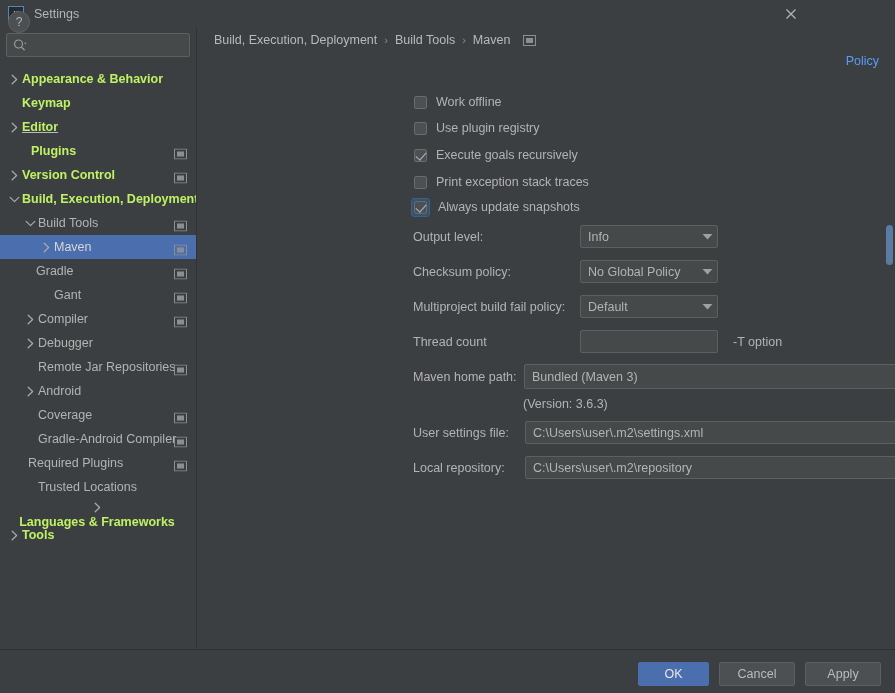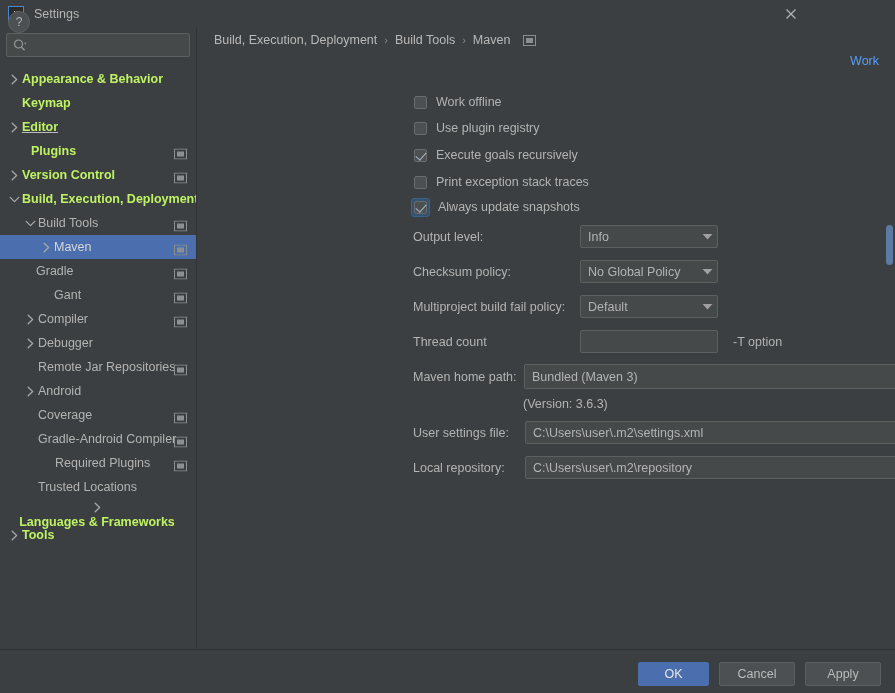--- a/index.html
+++ b/index.html
@@ -500,21 +500,21 @@
             </svg></span>
         </div>
         <div class="tree-row" style="padding-left: 22px;">
           <span class="twisty empty"></span>
           <span class="tree-label">Gradle-Android Compiler</span>
           <span class="proj-icon"><svg width="13" height="11" viewBox="0 0 13 11">
               <rect x="0.5" y="0.5" width="12" height="10" fill="none" stroke="#8b8f91" stroke-width="1"></rect>
               <rect x="3" y="3" width="7" height="5" fill="#8b8f91"></rect>
             </svg></span>
         </div>
-        <div class="tree-row" style="padding-left: 28px; gap: 11px;">
+        <div class="tree-row" style="padding-left: 12px;">
           <span class="twisty empty"></span>
           <span class="tree-label">Required Plugins</span>
           <span class="proj-icon"><svg width="13" height="11" viewBox="0 0 13 11">
               <rect x="0.5" y="0.5" width="12" height="10" fill="none" stroke="#8b8f91" stroke-width="1"></rect>
               <rect x="3" y="3" width="7" height="5" fill="#8b8f91"></rect>
             </svg></span>
         </div>
         <div class="tree-row" style="padding-left: 22px;">
           <span class="twisty empty"></span>
           <span class="tree-label">Trusted Locations</span>
@@ -547,21 +547,21 @@
         <span class="bc-sep">›</span>
         <span class="bc-item">Maven</span>
         <span style="margin-left: 6px; display: inline-flex;">
           <svg width="13" height="11" viewBox="0 0 13 11">
             <rect x="0.5" y="0.5" width="12" height="10" fill="none" stroke="#8b8f91" stroke-width="1"></rect>
             <rect x="3" y="3" width="7" height="5" fill="#8b8f91"></rect>
           </svg>
         </span>
       </div>
 
-    <div class="reset-link">Work</div>
+    <div class="reset-link">Policy</div>
 
     <div id="checkbox-list">
         <div class="cb-row" style="top: 64px;">
           <span class="cbox"></span>
           <span class="cb-label">Work offline</span>
         </div>
         <div class="cb-row" style="top: 90px;">
           <span class="cbox"></span>
           <span class="cb-label">Use plugin registry</span>
         </div>

